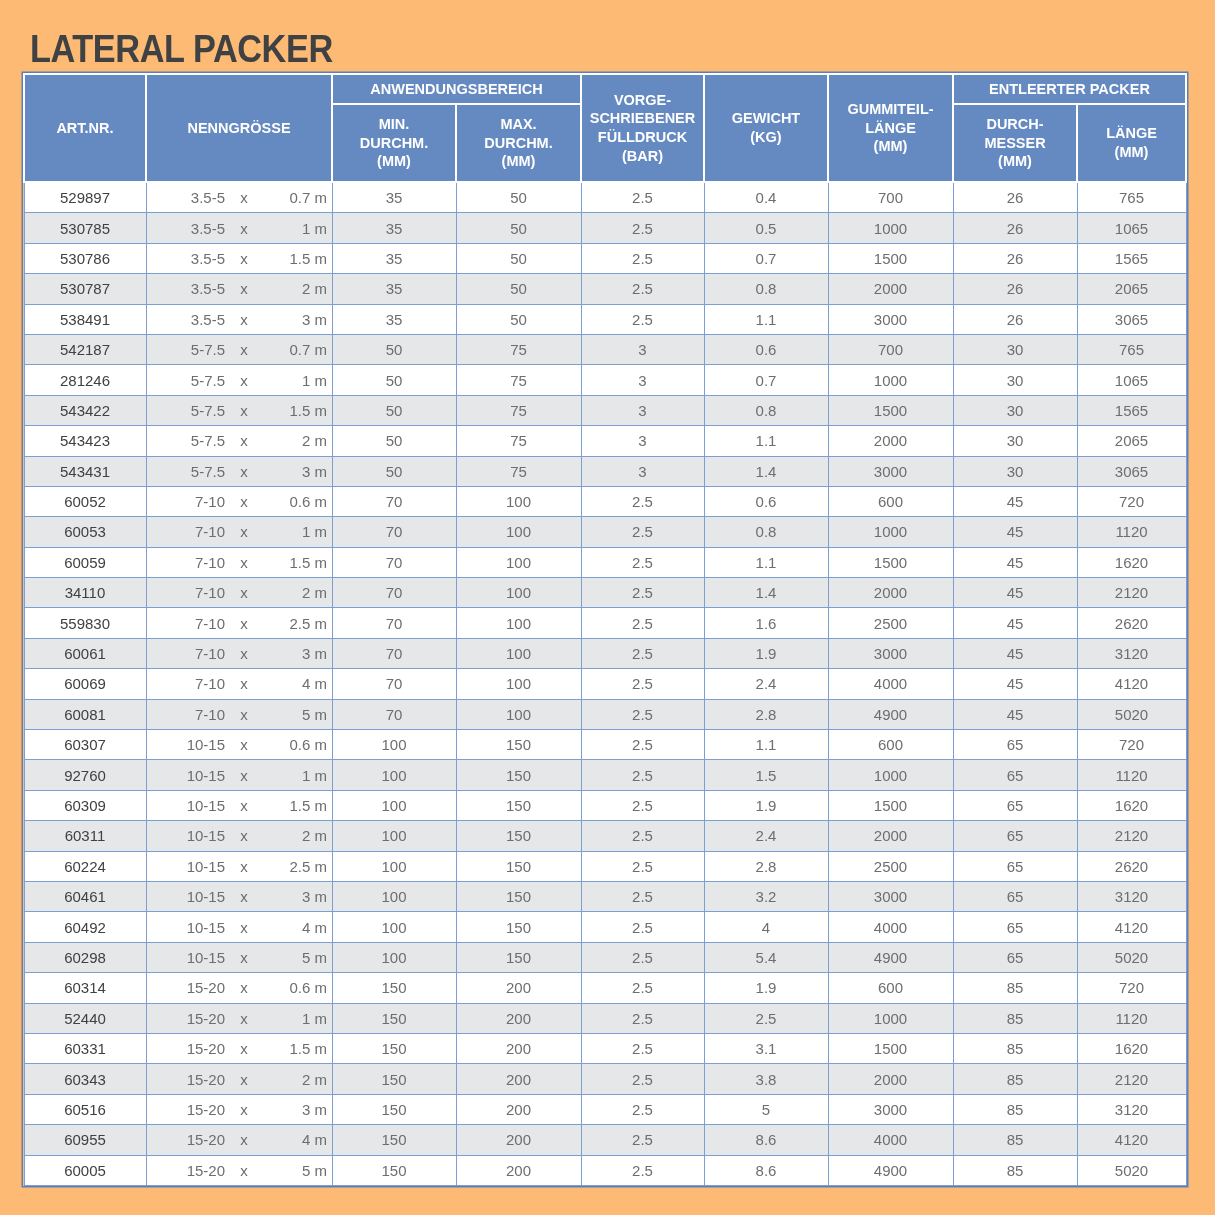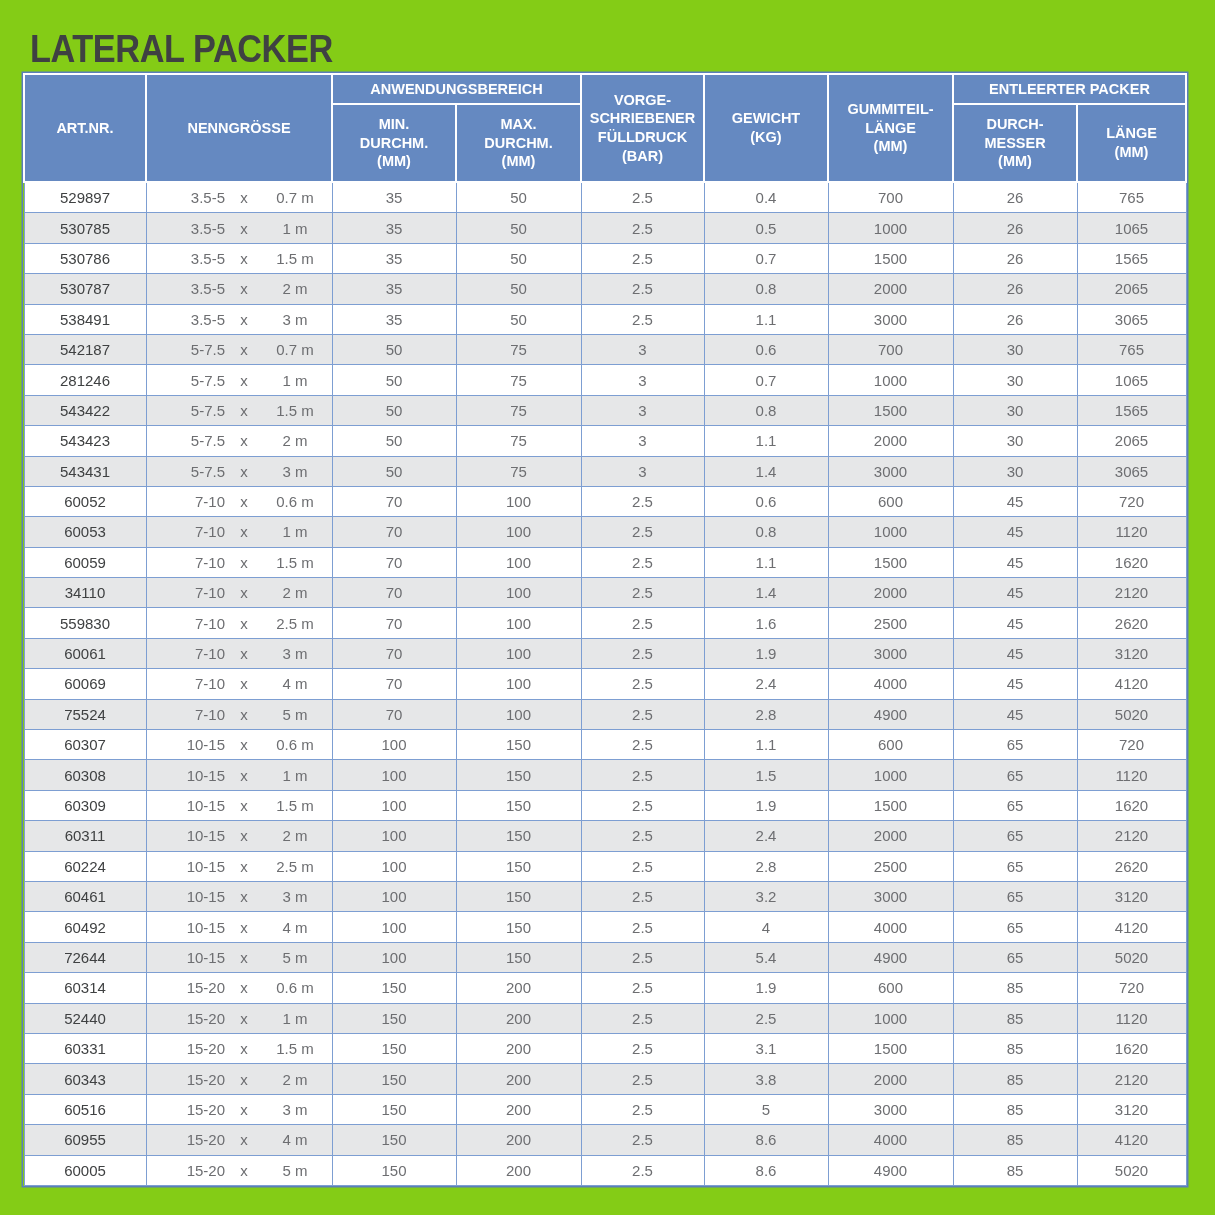--- a/index.html
+++ b/index.html
@@ -1,37 +1,37 @@
 <!DOCTYPE html>
 <html><head>
 <meta charset="utf-8">
 <style>
   html,body{margin:0;padding:0;background:#ffffff;}
-  .page{position:relative;width:1215px;height:1215px;background:#84cc16;
+  .page{position:relative;width:1215px;height:1215px;background:#fdba74;
         font-family:"Liberation Sans", sans-serif;overflow:hidden;}
   .title{position:absolute;left:30px;top:27px;font-size:39px;font-weight:bold;
          color:#3f4142;letter-spacing:-0.5px;transform:scaleX(0.88);transform-origin:left center;
          white-space:nowrap;}
   table.packer{position:absolute;left:23px;top:73px;width:1162px;border-collapse:collapse;
          table-layout:fixed;box-shadow:0 0 0 1.5px #5b7fb8;}
   thead th{background:#6589c1;color:#ffffff;font-weight:bold;font-size:14.5px;
          border:2px solid #ffffff;white-space:pre-line;line-height:1.28;
          text-align:center;vertical-align:middle;padding:2px 2px;}
   thead tr.group-row th{height:24px;}
   thead tr.sub-row th{height:72px;}
   tbody td{border:1px solid #7d9ed2;height:29.4px;padding:0 2px;
          font-size:15px;color:#6d6e71;text-align:center;vertical-align:middle;}
   tbody tr{background:#ffffff;}
   tbody tr:nth-child(even){background:#e6e7e8;}
   tbody td.art{font-weight:normal;color:#3f4142;}
   tbody td.nenn{padding:0;}
   td.nenn .inner{display:flex;justify-content:center;align-items:center;width:100%;}
   td.nenn .rng{flex:0 0 74px;text-align:right;}
   td.nenn .sep{flex:0 0 38px;text-align:center;}
-  td.nenn .len{flex:0 0 64px;text-align:center;}
+  td.nenn .len{flex:0 0 64px;text-align:right;}
 </style>
 </head>
 <body>
 
 <div class="page">
   <div class="title">LATERAL PACKER</div>
 
   <table class="packer">
     <colgroup>
       <col style="width:122px">
@@ -358,21 +358,21 @@
           </td>
           <td>70</td>
           <td>100</td>
           <td>2.5</td>
           <td>2.4</td>
           <td>4000</td>
           <td>45</td>
           <td>4120</td>
         </tr>
         <tr>
-          <td class="art">75524</td>
+          <td class="art">60081</td>
           <td class="nenn">
             <span class="inner">
               <span class="rng">7-10</span>
               <span class="sep">x</span>
               <span class="len">5 m</span>
             </span>
           </td>
           <td>70</td>
           <td>100</td>
           <td>2.5</td>
@@ -392,21 +392,21 @@
           </td>
           <td>100</td>
           <td>150</td>
           <td>2.5</td>
           <td>1.1</td>
           <td>600</td>
           <td>65</td>
           <td>720</td>
         </tr>
         <tr>
-          <td class="art">60308</td>
+          <td class="art">92760</td>
           <td class="nenn">
             <span class="inner">
               <span class="rng">10-15</span>
               <span class="sep">x</span>
               <span class="len">1 m</span>
             </span>
           </td>
           <td>100</td>
           <td>150</td>
           <td>2.5</td>
@@ -494,21 +494,21 @@
           </td>
           <td>100</td>
           <td>150</td>
           <td>2.5</td>
           <td>4</td>
           <td>4000</td>
           <td>65</td>
           <td>4120</td>
         </tr>
         <tr>
-          <td class="art">72644</td>
+          <td class="art">60298</td>
           <td class="nenn">
             <span class="inner">
               <span class="rng">10-15</span>
               <span class="sep">x</span>
               <span class="len">5 m</span>
             </span>
           </td>
           <td>100</td>
           <td>150</td>
           <td>2.5</td>

